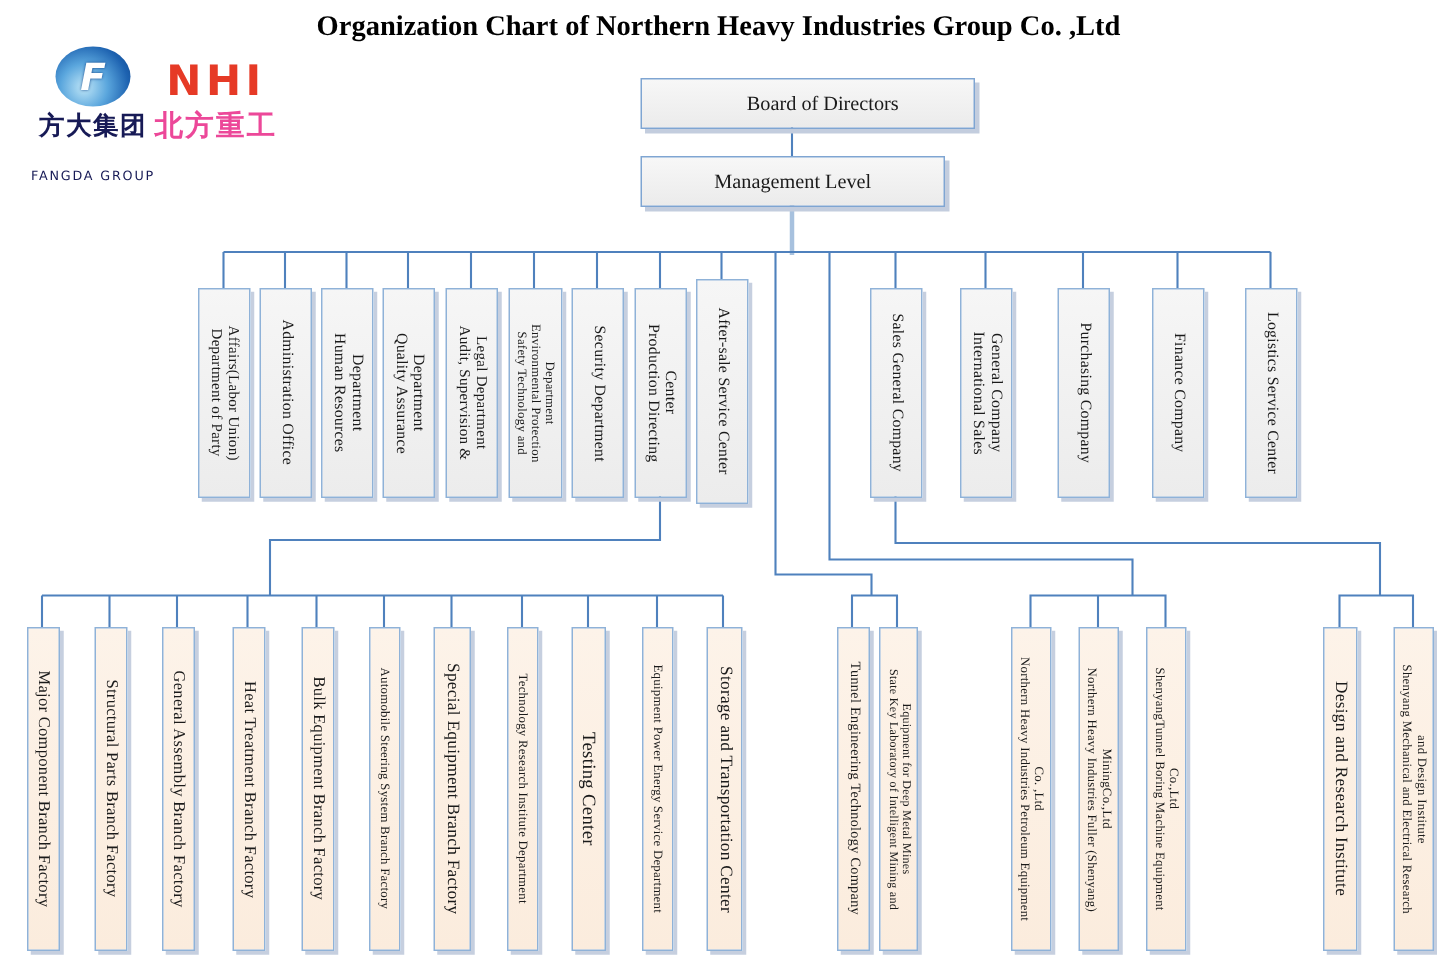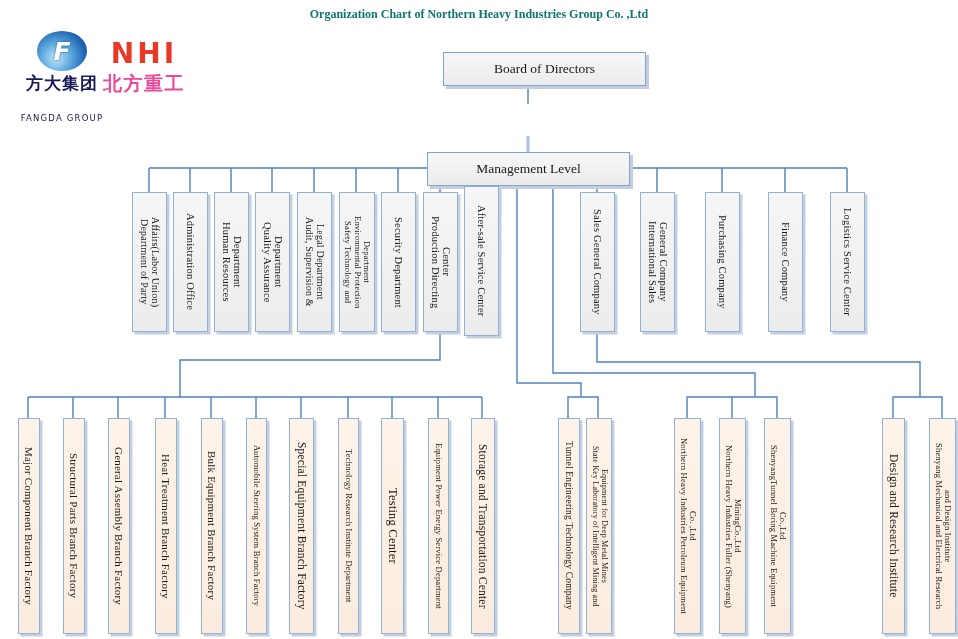--- a/index.html
+++ b/index.html
@@ -1,19 +1,19 @@
 <!DOCTYPE html>
 <html><head>
 <meta charset="utf-8">
 <style>
   html,body{margin:0;padding:0;background:#fff;}
   .stage{position:relative;width:958px;height:639px;background:#fff;overflow:hidden;
          font-family:"Liberation Serif", serif;color:#1a1a1a;}
   .title{position:absolute;left:0;right:0;top:7px;text-align:center;
-         font-size:12px;font-weight:bold;color:#0f766e;}
+         font-size:19px;font-weight:bold;color:#000000;}
   
   .connectors{position:absolute;left:0;top:0;z-index:1;}
   
   .hbox{position:absolute;z-index:2;display:flex;align-items:center;justify-content:center;
         background:linear-gradient(#f7f7f7,#ebebeb);
         border:1.4px solid #7fa5d2;box-shadow:3px 3px 0 #c3cdde;
         font-size:13.5px;}
   .vbox{position:absolute;z-index:2;display:flex;align-items:center;justify-content:center;
         background:linear-gradient(#f6f6f6,#ececec);
         border:1.2px solid #8fb2d8;box-shadow:2.5px 2.5px 0 #c6cfdf;}
@@ -64,24 +64,24 @@
       M597 168 V192 M657 168 V192 M722 168 V192 M785 168 V192 M847 168 V192
       M517 168 V383 H581 V397 M568 418 V397 H598 V418
       M553 168 V373 H755 V397 M687 418 V397 H777 V418 M732 397 V418
       M440 330 V360 H180 V397
       M28 397 H482
       M28 397 V418 M73 397 V418 M118 397 V418 M165 397 V418 M211 397 V418
       M256 397 V418 M301 397 V418 M348 397 V418 M392 397 V418 M438 397 V418 M482 397 V418
       M597 330 V362 H920 V397 M893 418 V397 H942 V418"></path>
   </svg>
 
-  <div class="hbox" style="left:443px;top:52px;width:201px;height:32px;">
+  <div class="hbox" style="left:427px;top:52px;width:201px;height:32px;padding-left:20px;">
     <span>Board of Directors</span>
   </div>
-  <div class="hbox" style="left:427px;top:104px;width:201px;height:32px;margin-top:48px;">
+  <div class="hbox" style="left:427px;top:104px;width:201px;height:32px;">
     <span>Management Level</span>
   </div>
 
   <div class="vbox" style="left:132px;top:192px;width:33px;height:138px;font-size:10px;">
       <span class="vtext">Department of Party
 Affairs(Labor Union)</span>
     </div>
   <div class="vbox" style="left:173px;top:192px;width:33px;height:138px;font-size:10.5px;">
       <span class="vtext">Administration Office</span>
     </div>

